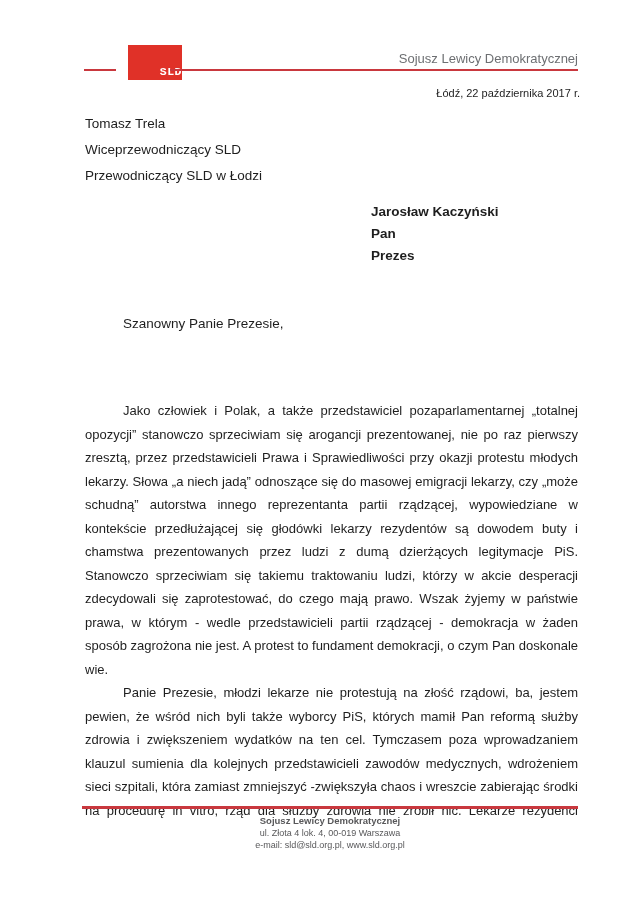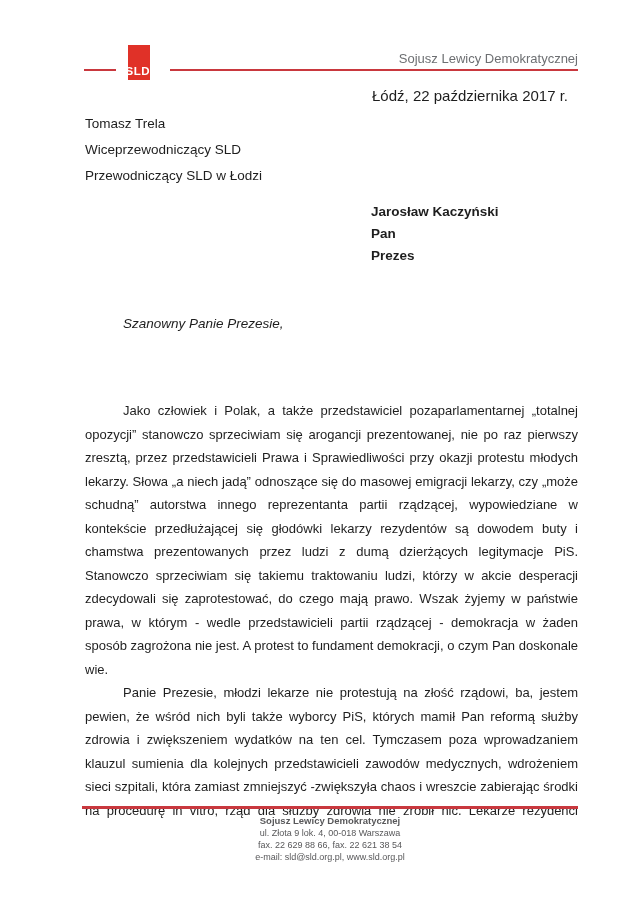--- a/index.html
+++ b/index.html
@@ -22,26 +22,27 @@
     position: absolute;
     height: 2px;
     background: var(--rule-red, #c9383e);
   }
   .rule-left  { left: 84px;  top: 69px; width: 32px; }
   .rule-right { left: 170px; top: 69px; width: 408px; }
   .logo {
     position: absolute;
     left: 128px;
     top: 45px;
-    width: 22px;
+    width: 54px;
     height: 35px;
     background: var(--brand-red, #e03128);
     display: flex;
     align-items: flex-end;
     justify-content: flex-end;
+    font-family: Liberation Mono, monospace;
   }
   .logo-text {
     color: #ffffff;
     font-weight: bold;
     font-size: 11.5px;
     letter-spacing: 0.5px;
     padding-bottom: 3px;
     line-height: 1;
   }
   .org-name {
@@ -49,23 +50,23 @@
     right: 58px;
     top: 51px;
     font-size: 13px;
     color: var(--header-gray, #6d6f72);
     white-space: nowrap;
   }
 
   
   .date-line {
     position: absolute;
-    right: 68px;
+    right: 56px;
     top: 87px;
-    font-size: 15px;
+    font-size: 11px;
     white-space: nowrap;
   }
   .sender {
     position: absolute;
     left: 85px;
     top: 111px;
     font-size: 13.5px;
     line-height: 26px;
   }
   .recipient {
@@ -74,21 +75,20 @@
     top: 201px;
     font-size: 13.5px;
     font-weight: bold;
     line-height: 22px;
   }
   .salutation {
     position: absolute;
     left: 123px;
     top: 316px;
     font-size: 13.5px;
-    font-style: italic;
   }
 
   
   .body-text {
     position: absolute;
     left: 85px;
     top: 357px;
     width: 493px;
     height: 426px;
     overflow: hidden;
@@ -159,18 +159,17 @@
   <div class="salutation">Szanowny Panie Prezesie,</div>
 
   <div class="body-text">
     <p class="para">Jako człowiek i Polak, a także przedstawiciel pozaparlamentarnej „totalnej opozycji” stanowczo sprzeciwiam się arogancji prezentowanej, nie po raz pierwszy zresztą, przez przedstawicieli Prawa i Sprawiedliwości przy okazji protestu młodych lekarzy. Słowa „a niech jadą” odnoszące się do masowej emigracji lekarzy, czy „może schudną” autorstwa innego reprezentanta partii rządzącej, wypowiedziane w kontekście przedłużającej się głodówki lekarzy rezydentów są dowodem buty i chamstwa prezentowanych przez ludzi z dumą dzierżących legitymacje PiS. Stanowczo sprzeciwiam się takiemu traktowaniu ludzi, którzy w akcie desperacji zdecydowali się zaprotestować, do czego mają prawo. Wszak żyjemy w państwie prawa, w którym - wedle przedstawicieli partii rządzącej - demokracja w żaden sposób zagrożona nie jest. A protest to fundament demokracji, o czym Pan doskonale wie.</p>
     <p class="para para-cut">Panie Prezesie, młodzi lekarze nie protestują na złość rządowi, ba, jestem pewien, że wśród nich byli także wyborcy PiS, których mamił Pan reformą służby zdrowia i zwiększeniem wydatków na ten cel. Tymczasem poza wprowadzaniem klauzul sumienia dla kolejnych przedstawicieli zawodów medycznych, wdrożeniem sieci szpitali, która zamiast zmniejszyć -zwiększyła chaos i wreszcie zabierając środki na procedurę in vitro, rząd dla służby zdrowia nie zrobił nic. Lekarze rezydenci głodują, bo mają dość pracy ponad siły w warunkach – delikatnie mówiąc - dalece</p>
   </div>
 
   <div class="footer">
     <span class="footer-rule"></span>
     <div class="footer-org">Sojusz Lewicy Demokratycznej</div>
-    <div>ul. Złota 9 lok. 4, 00-018 Warszawa</div>
-    <div>fax. 22 629 88 66, fax. 22 621 38 54</div>
+    <div>ul. Złota 4 lok. 4, 00-019 Warszawa</div>
     <div>e-mail: sld@sld.org.pl, www.sld.org.pl</div>
   </div>
 
 </div>
 
 </body></html>

